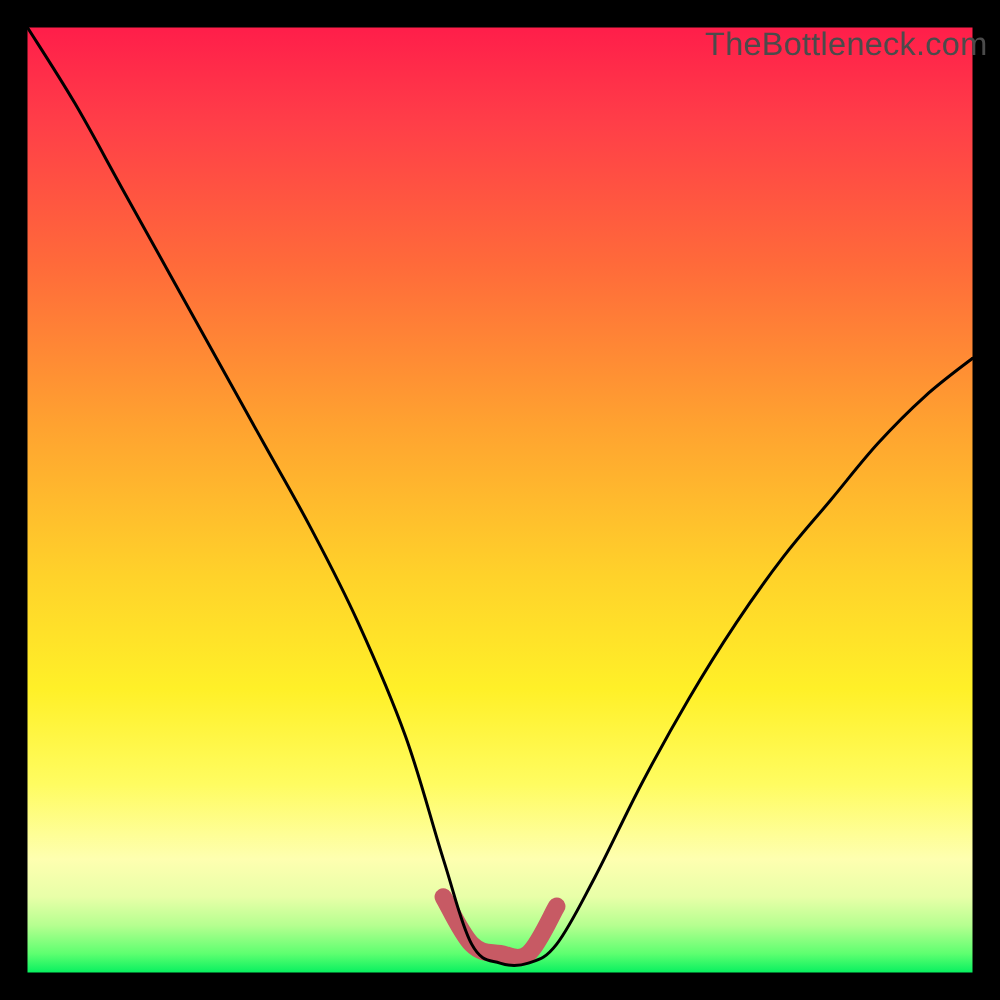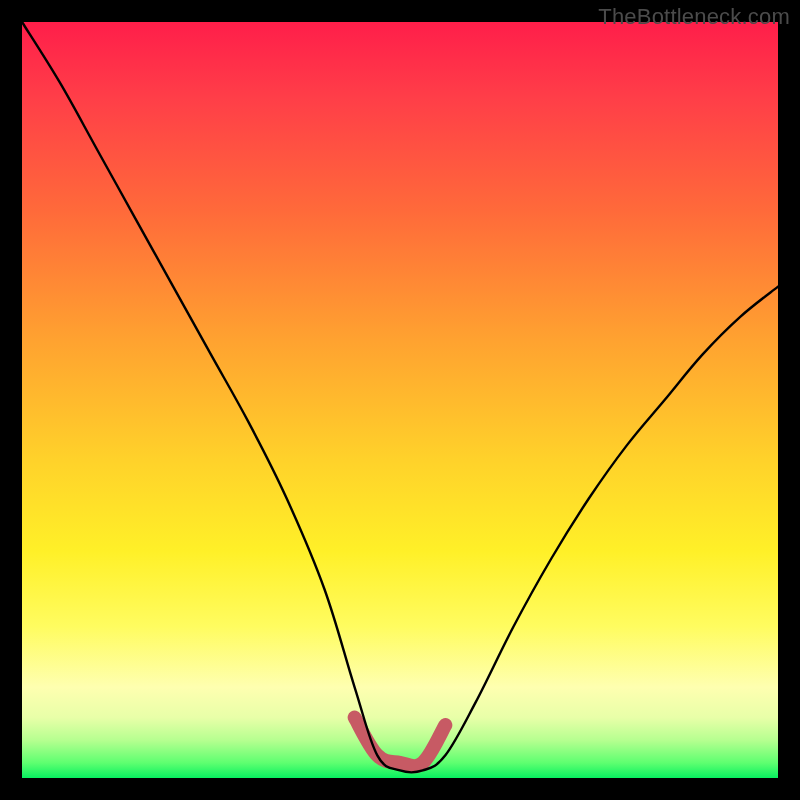--- a/index.html
+++ b/index.html
@@ -28,24 +28,24 @@
       #fffc60 80%,
       #feffb0 88%,
       #e8ffa8 92%,
       #b6ff90 95%,
       #5eff70 98%,
       #08f060 100%
     );
   }
   .watermark {
     position: absolute;
-    top: 4px;
+    top: 20px;
     right: 10px;
     color: #4b4b4b;
-    font-size: 22px;
+    font-size: 26px;
     font-weight: 500;
     letter-spacing: 0.2px;
     z-index: 5;
   }
   svg.plot {
     position: absolute;
     left: 22px;
     top: 22px;
     width: 756px;
     height: 756px;

